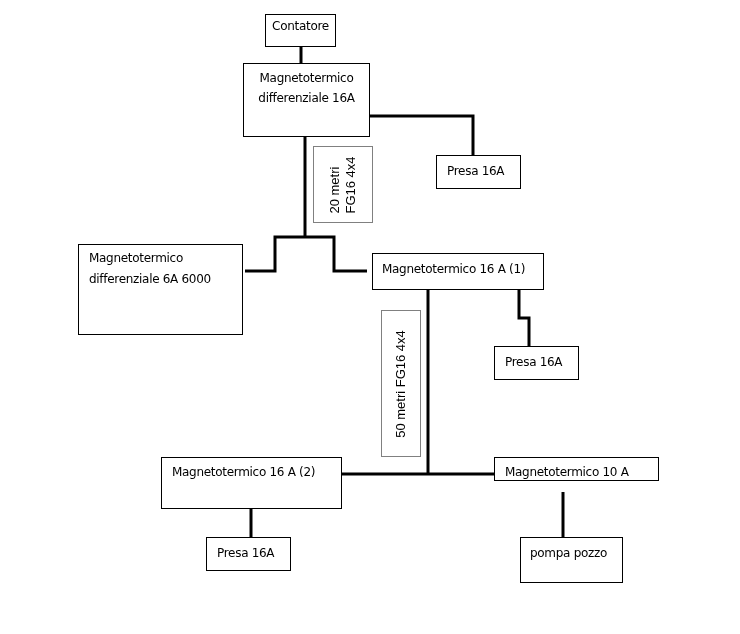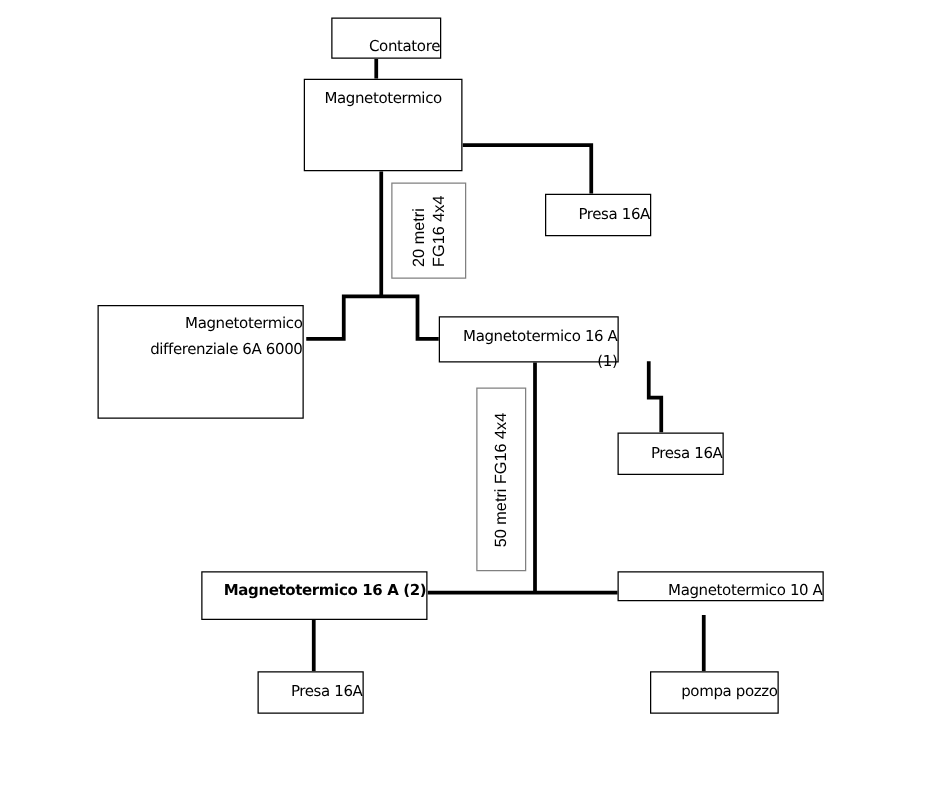--- a/index.html
+++ b/index.html
@@ -1,20 +1,20 @@
 <!DOCTYPE html>
 <html><head>
   <meta charset="utf-8">
   <style>
     html, body { margin: 0; padding: 0; background: #ffffff; }
     body { width: 740px; height: 634px; position: relative; overflow: hidden;
            font-family: "DejaVu Sans", sans-serif; color: #000; }
     svg.wires { position: absolute; left: 0; top: 0; }
     .box { position: absolute; box-sizing: border-box; border: 1px solid #000; background: #fff;
-           font-size: 12px; line-height: 20px; letter-spacing: -0.3px; text-align: right; }
+           font-size: 12px; line-height: 20px; letter-spacing: -0.3px; }
     .note { position: absolute; box-sizing: border-box; border: 1px solid #808080; background: #fff; }
     .note .rot { position: absolute; left: 50%; top: 50%; transform: translate(-50%,-50%) rotate(-90deg);
                  white-space: nowrap; font-family: "Liberation Sans", sans-serif; font-size: 13px; line-height: 16px; text-align: left; }
     .line { display: block; white-space: nowrap; }
   </style>
 </head>
 <body>
 
 <svg class="wires" width="740" height="634">
   <g stroke="#000" stroke-width="3" fill="none">
@@ -23,65 +23,66 @@
     <line x1="305" y1="137" x2="305" y2="237"></line>
     <polyline points="245,271 275,271 275,237 334,237 334,271 367,271"></polyline>
     <line x1="428" y1="289" x2="428" y2="474"></line>
     <polyline points="519,289 519,318 529,318 529,346"></polyline>
     <line x1="342" y1="474" x2="495" y2="474"></line>
     <line x1="251" y1="492" x2="251" y2="537"></line>
     <line x1="563" y1="492" x2="563" y2="537"></line>
   </g>
 </svg>
 
-<div class="box" style="left:265px;top:14px;width:88px;height:33px;text-align:right;padding-top:12px;">
+<div class="box" style="left:265px;top:14px;width:71px;height:33px;text-align:center;padding-top:1px;">
   <span>Contatore</span>
 </div>
 
 <div class="box" style="left:243px;top:63px;width:127px;height:74px;text-align:center;padding-top:4px;">
   <span class="line">Magnetotermico</span>
+  <span class="line">differenziale 16A</span>
 </div>
 
 <div class="box" style="left:436px;top:155px;width:85px;height:34px;padding:5px 0 0 10px;">
   <span>Presa 16A</span>
 </div>
 
 <div class="note" style="left:313px;top:146px;width:60px;height:77px;">
   <div class="rot">
     <span class="line">20  metri</span>
     <span class="line">FG16  4x4</span>
   </div>
 </div>
 
 <div class="box" style="left:78px;top:244px;width:165px;height:91px;padding:3px 0 0 10px;line-height:21px;">
   <span class="line">Magnetotermico</span>
   <span class="line">differenziale 6A  6000</span>
 </div>
 
-<div class="box" style="left:351px;top:253px;width:144px;height:37px;padding:5px 0 0 9px;">
+<div class="box" style="left:372px;top:253px;width:172px;height:37px;padding:5px 0 0 9px;">
   <span>Magnetotermico 16 A (1)</span>
 </div>
 
 <div class="note" style="left:381px;top:310px;width:40px;height:147px;">
   <div class="rot">
     <span class="line">50  metri  FG16   4x4</span>
   </div>
 </div>
 
 <div class="box" style="left:494px;top:346px;width:85px;height:34px;padding:5px 0 0 10px;">
   <span>Presa 16A</span>
 </div>
 
-<div class="box" style="left:161px;top:457px;width:181px;height:39px;padding:4px 0 0 10px;font-weight:bold;">
+<div class="box" style="left:161px;top:457px;width:181px;height:52px;padding:4px 0 0 10px;">
   <span>Magnetotermico 16 A (2)</span>
 </div>
 
 <div class="box" style="left:494px;top:457px;width:165px;height:24px;padding:4px 0 0 10px;">
   <span>Magnetotermico 10 A</span>
 </div>
 
 <div class="box" style="left:206px;top:537px;width:85px;height:34px;padding:5px 0 0 10px;">
   <span>Presa 16A</span>
 </div>
 
-<div class="box" style="left:520px;top:537px;width:103px;height:34px;padding:5px 0 0 9px;">
+<div class="box" style="left:520px;top:537px;width:103px;height:46px;padding:5px 0 0 9px;">
   <span>pompa pozzo</span>
 </div>
 
 </body></html>

